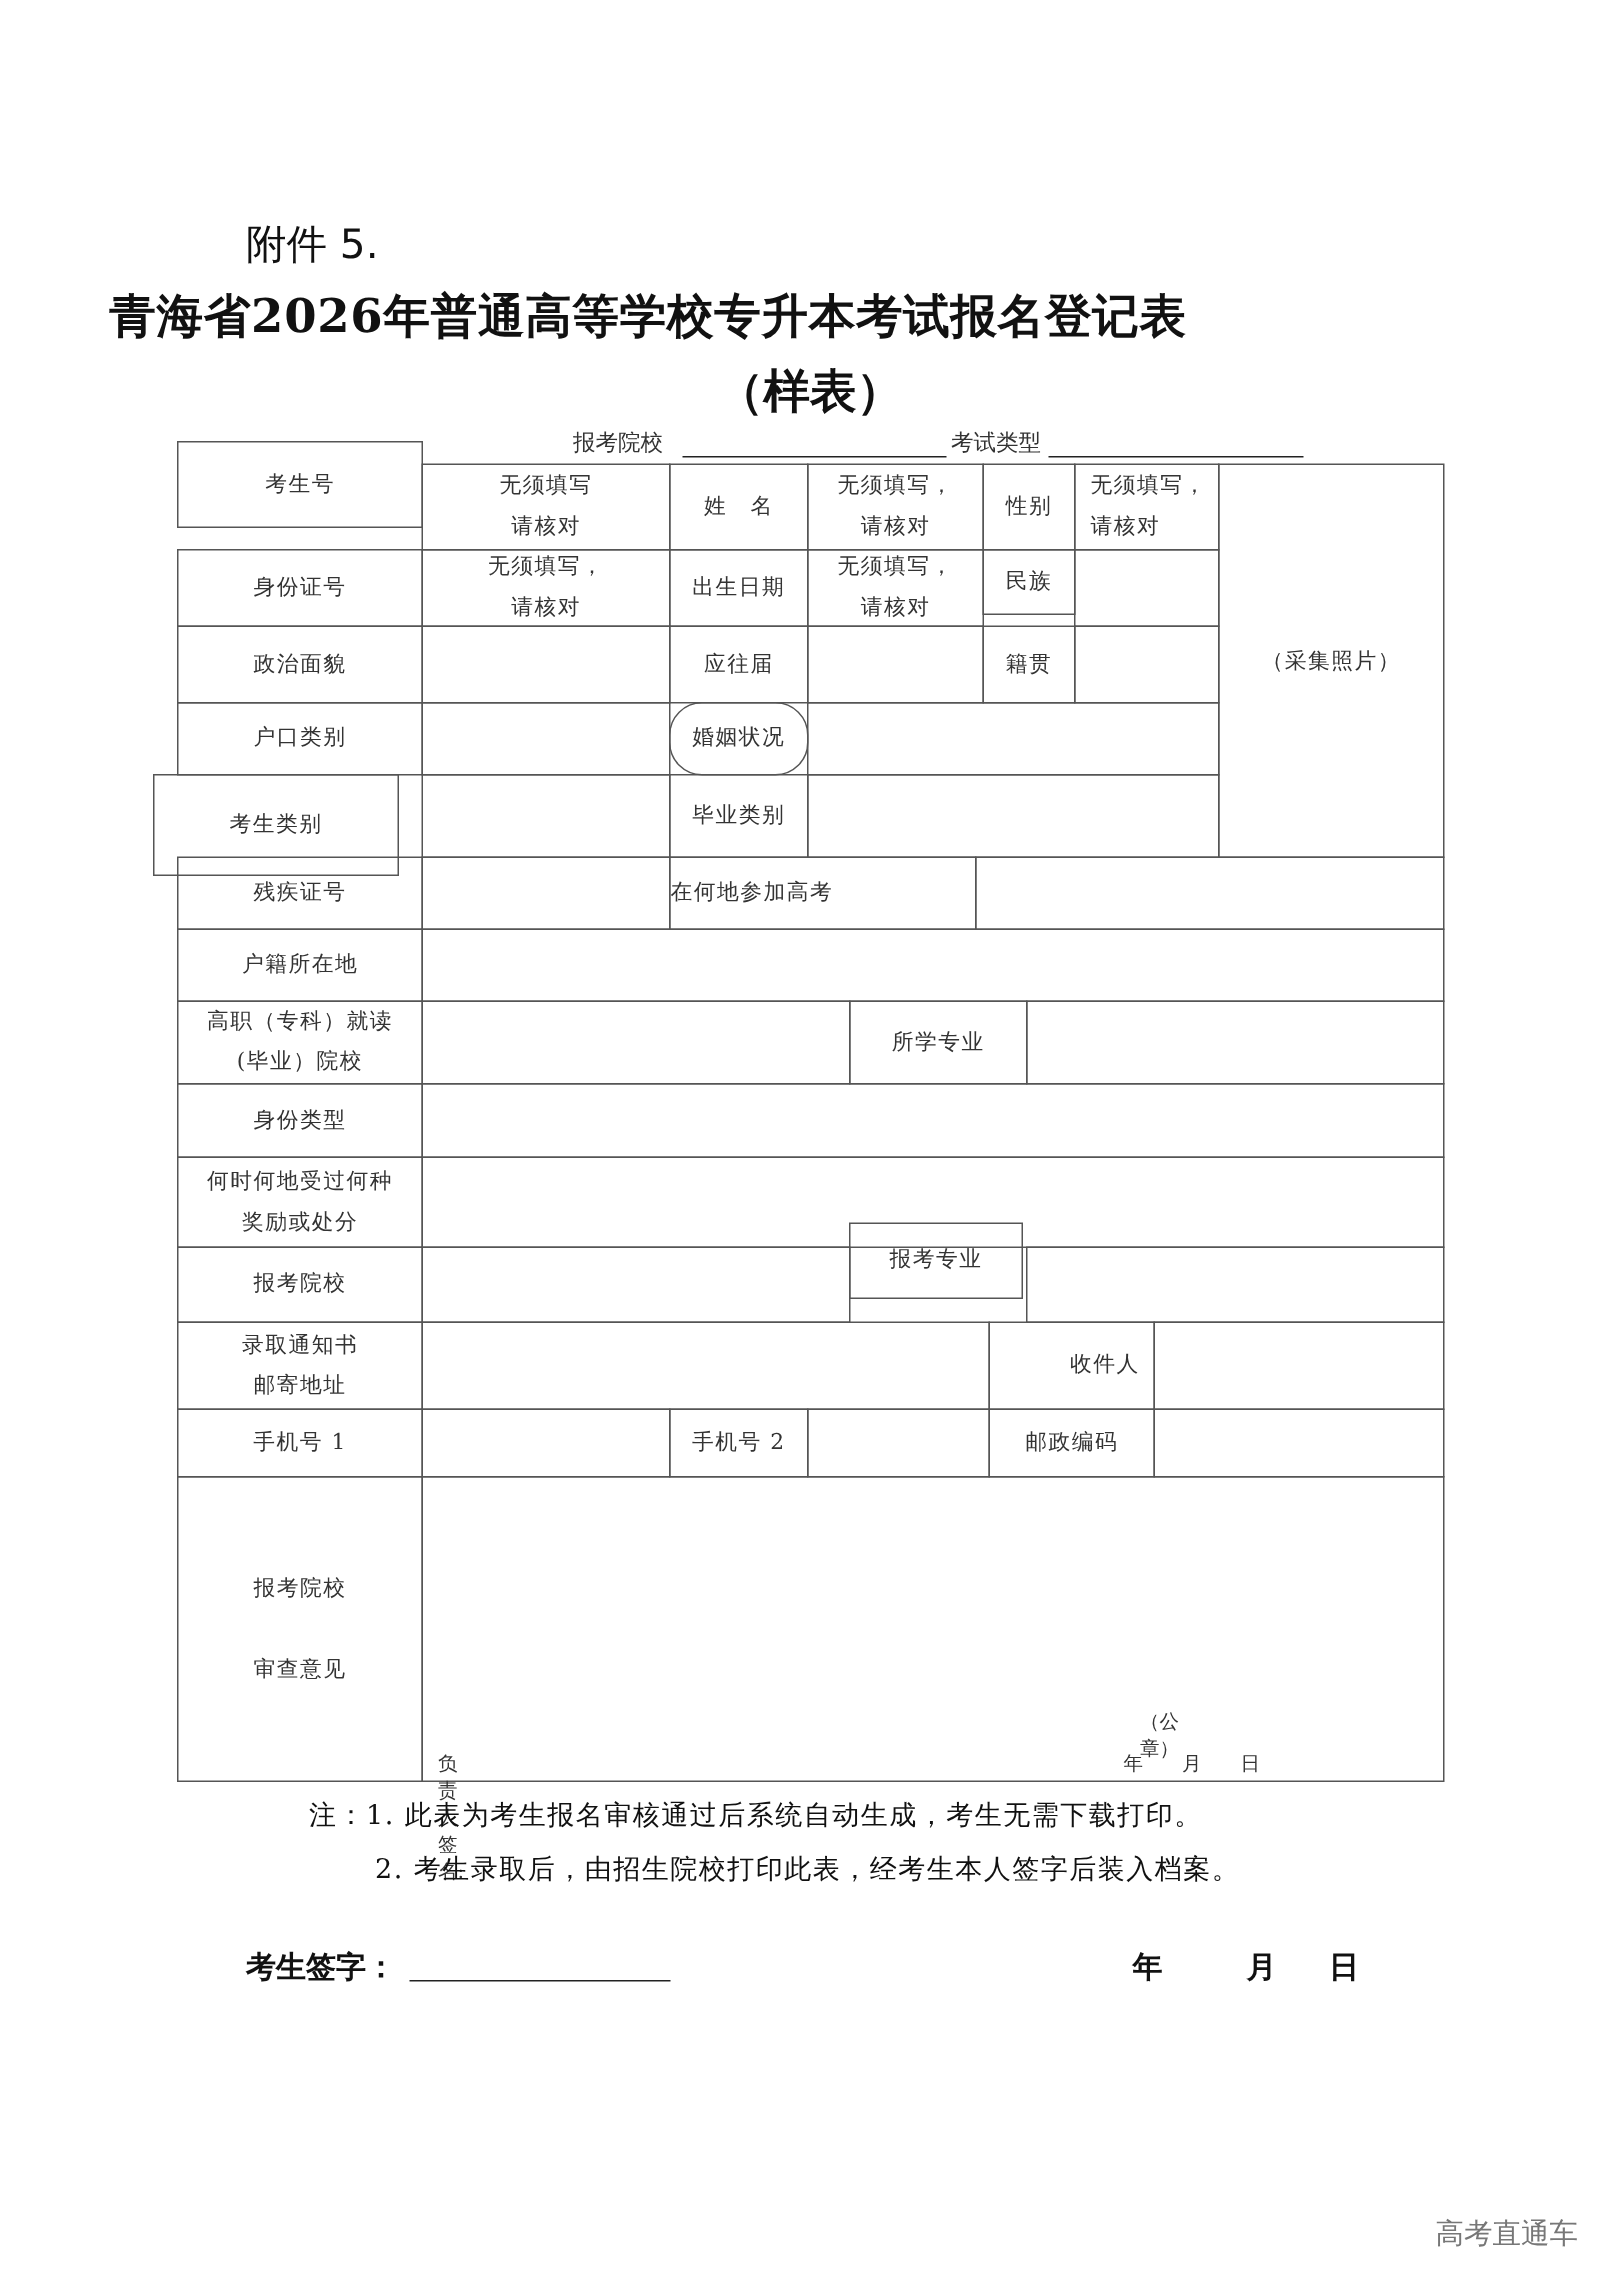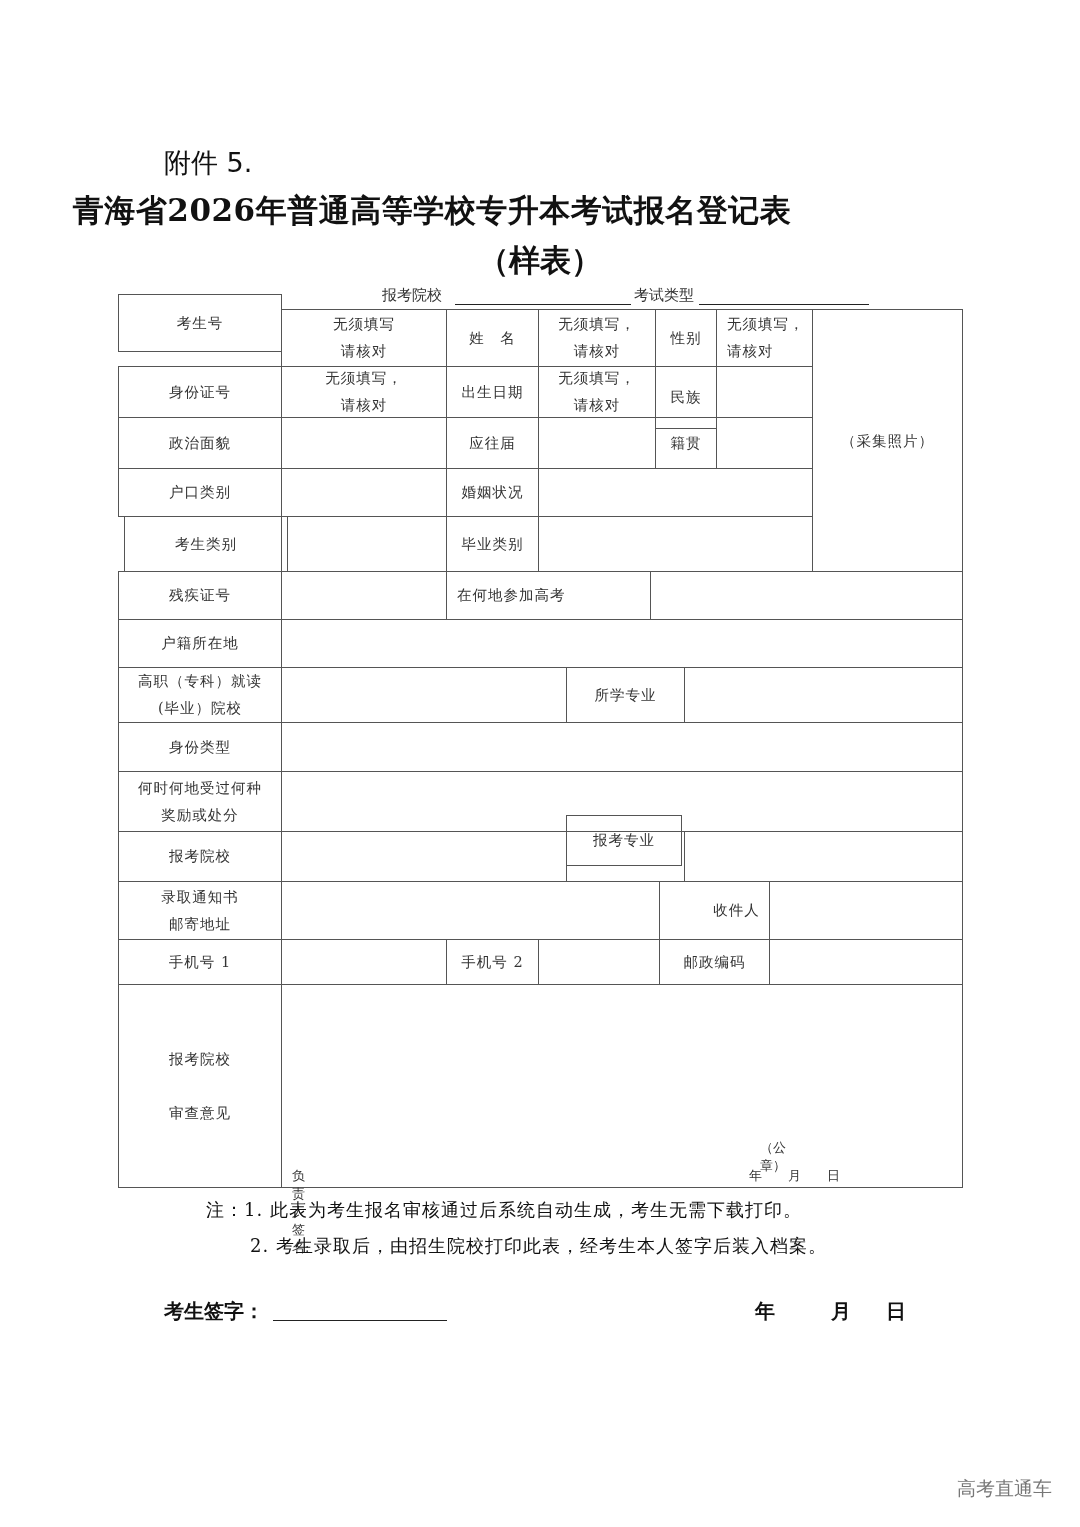--- a/index.html
+++ b/index.html
@@ -5,21 +5,21 @@
   html,body{margin:0;padding:0;background:#fff;}
   body{width:1080px;height:1527px;position:relative;overflow:hidden;font-family:"DejaVu Serif","Liberation Serif",serif;color:#222;}
   .abs{position:absolute;}
   .attach{left:164px;top:145px;font-family:"DejaVu Sans","Liberation Sans",sans-serif;font-size:27px;color:#111;}
   .title{left:0;width:864px;top:190px;text-align:center;font-size:31px;font-weight:bold;color:#111;letter-spacing:0.5px;}
   .subtitle{left:0;width:1080px;top:240px;text-align:center;font-size:31px;font-weight:bold;color:#111;}
   .header-line{top:286px;font-size:15px;color:#333;}
   .uline{display:inline-block;border-bottom:1.3px solid #222;height:16px;vertical-align:bottom;}
   .grid{position:absolute;left:0;top:0;}
   .cell{position:absolute;box-sizing:border-box;border:1.3px solid #555;display:flex;align-items:center;justify-content:center;text-align:center;font-size:14.5px;line-height:27px;color:#333;letter-spacing:1px;background:transparent;}
-  .cell.left{justify-content:flex-start;padding-left:10px;}
+  .cell.left{justify-content:flex-start;}
   .cell.input{cursor:text;}
   .review-body{position:absolute;font-size:13px;color:#333;}
   .notes{font-size:18px;color:#111;letter-spacing:1px;}
   .sign{font-size:20px;font-weight:bold;color:#111;}
   .watermark{right:28px;top:1476px;font-family:"DejaVu Sans","Liberation Sans",sans-serif;font-size:19px;color:#777;}
 </style>
 </head>
 <body>
 
 <div class="abs attach">附件 5.</div>
@@ -70,21 +70,21 @@
       <span>无须填写，</span>
       <span>请核对</span>
     </div>
   <div class="cell" style="left:446px;top:366px;width:93px;height:52px;">
       <span>出生日期</span>
     </div>
   <div class="cell" style="left:538px;top:366px;width:118px;height:52px;flex-direction:column;">
       <span>无须填写，</span>
       <span>请核对</span>
     </div>
-  <div class="cell" style="left:655px;top:366px;width:62px;height:63px;">
+  <div class="cell" style="left:655px;top:366px;width:62px;height:44px;">
       <span>民族</span>
     </div>
   <div class="cell input" style="left:716px;top:366px;width:97px;height:52px;"></div>
 
   <div class="cell" style="left:118px;top:417px;width:164px;height:52px;">
       <span>政治面貌</span>
     </div>
   <div class="cell input" style="left:281px;top:417px;width:166px;height:52px;"></div>
   <div class="cell" style="left:446px;top:417px;width:93px;height:52px;">
       <span>应往届</span>
@@ -92,26 +92,26 @@
   <div class="cell input" style="left:538px;top:417px;width:118px;height:52px;"></div>
   <div class="cell" style="left:655px;top:417px;width:62px;height:52px;text-align:center;">
       <span>籍贯</span>
     </div>
   <div class="cell input" style="left:716px;top:417px;width:97px;height:52px;"></div>
 
   <div class="cell" style="left:118px;top:468px;width:164px;height:49px;">
       <span>户口类别</span>
     </div>
   <div class="cell input" style="left:281px;top:468px;width:166px;height:49px;"></div>
-  <div class="cell" style="left:446px;top:468px;width:93px;height:49px;">
+  <div class="cell" style="left:446px;top:468px;width:93px;height:49px;border-radius:22px;">
       <span>婚姻状况</span>
     </div>
   <div class="cell input" style="left:538px;top:468px;width:275px;height:49px;"></div>
 
-  <div class="cell" style="left:124px;top:516px;width:164px;height:56px;">
+  <div class="cell" style="left:102px;top:516px;width:164px;height:68px;">
       <span>考生类别</span>
     </div>
   <div class="cell input" style="left:281px;top:516px;width:166px;height:56px;"></div>
   <div class="cell" style="left:446px;top:516px;width:93px;height:56px;">
       <span>毕业类别</span>
     </div>
   <div class="cell input" style="left:538px;top:516px;width:275px;height:56px;"></div>
 
   <div class="cell" style="left:118px;top:571px;width:164px;height:49px;">
       <span>残疾证号</span>

